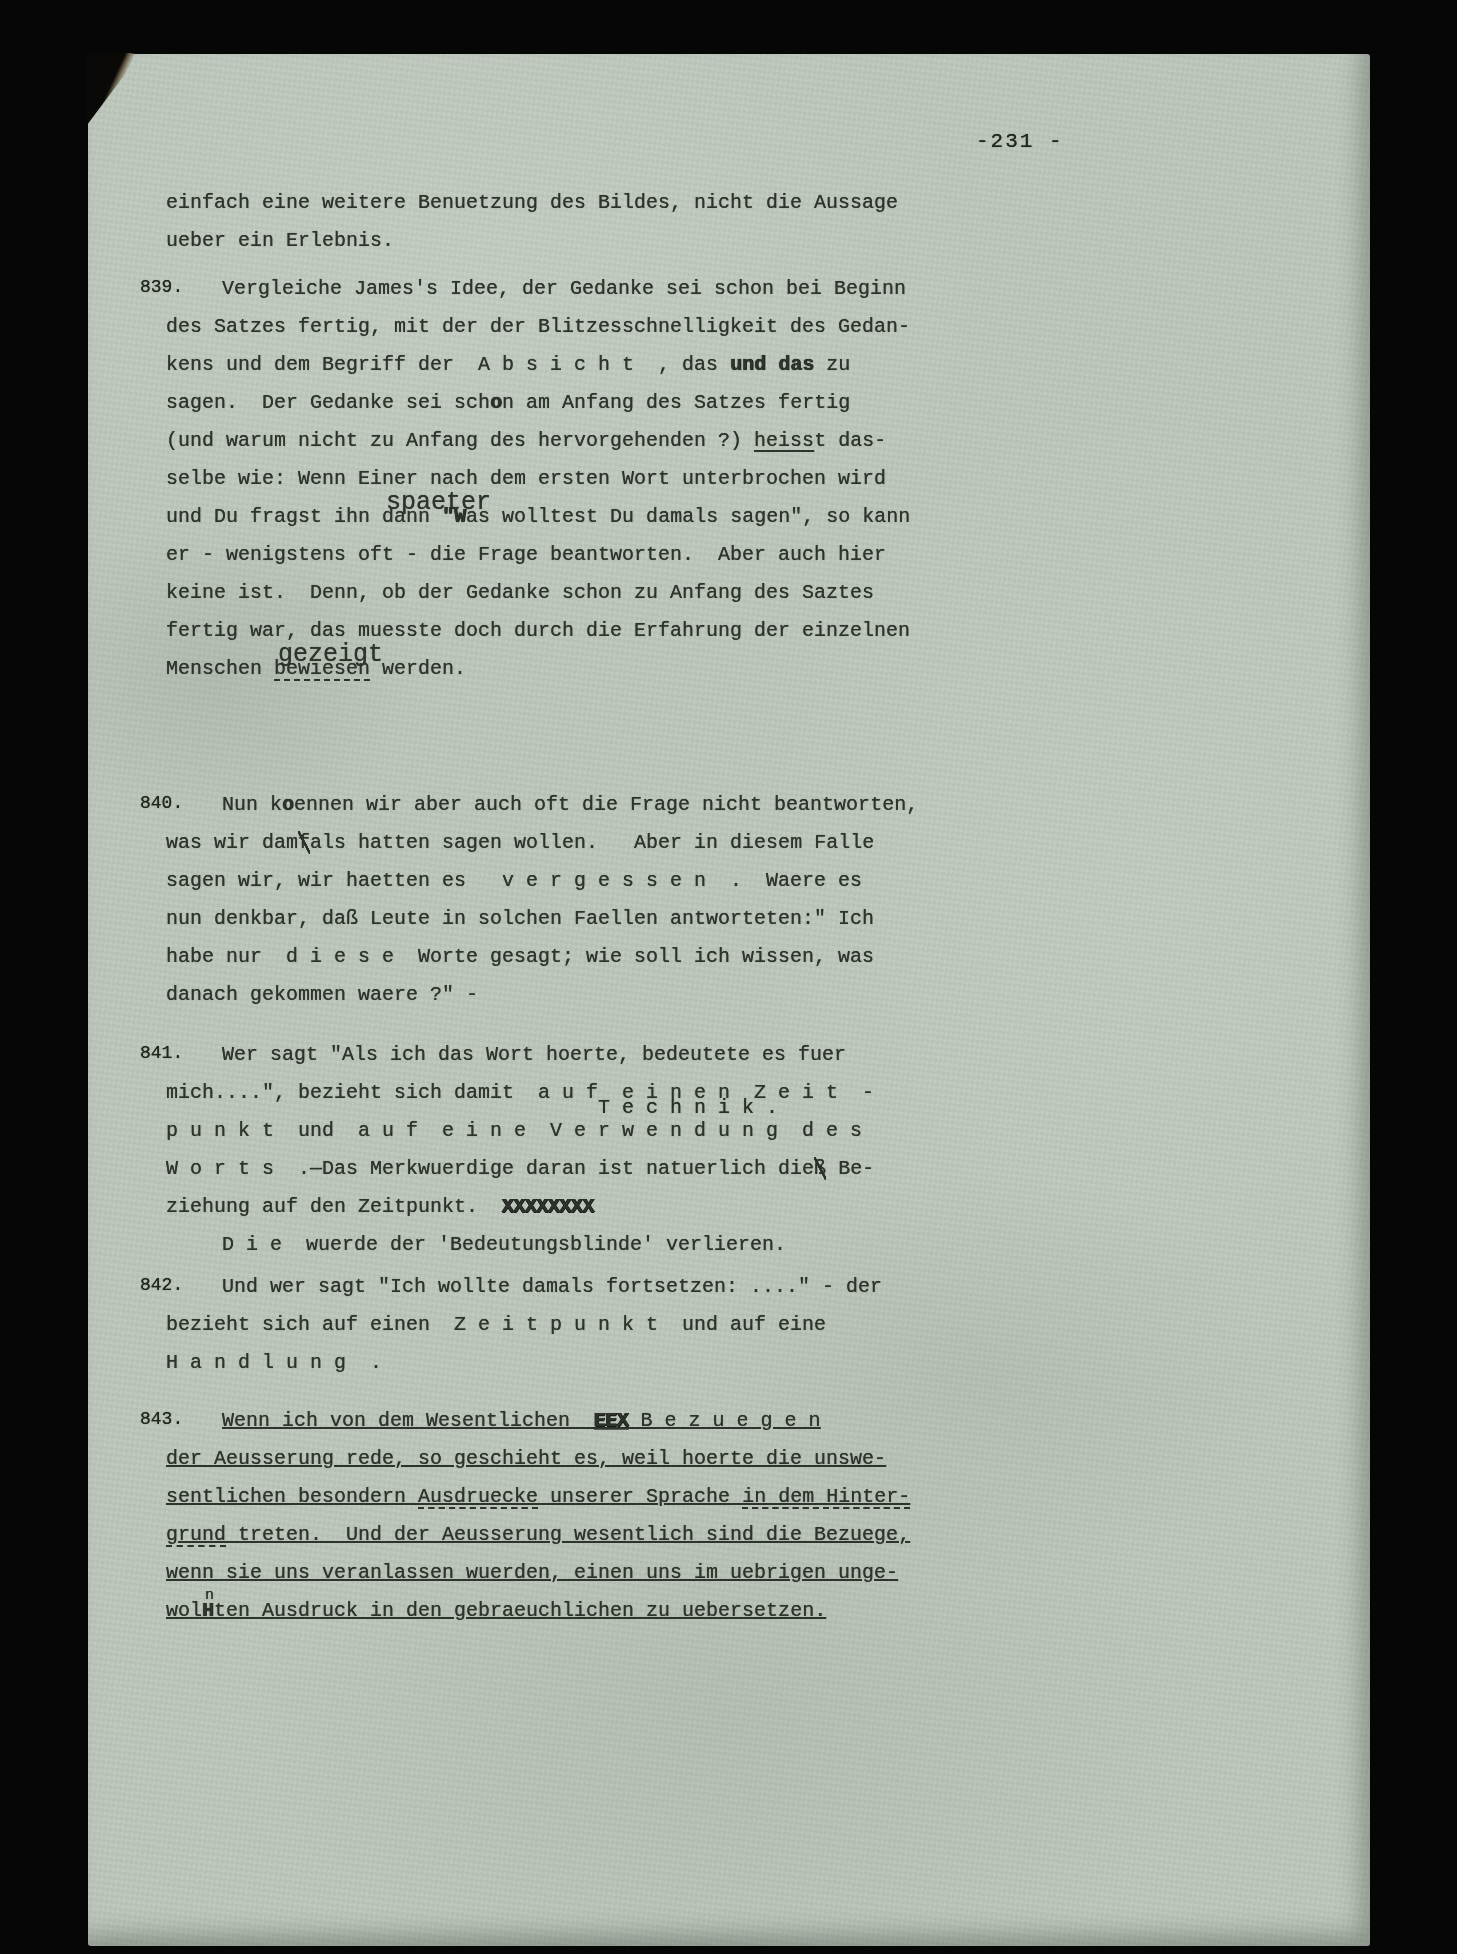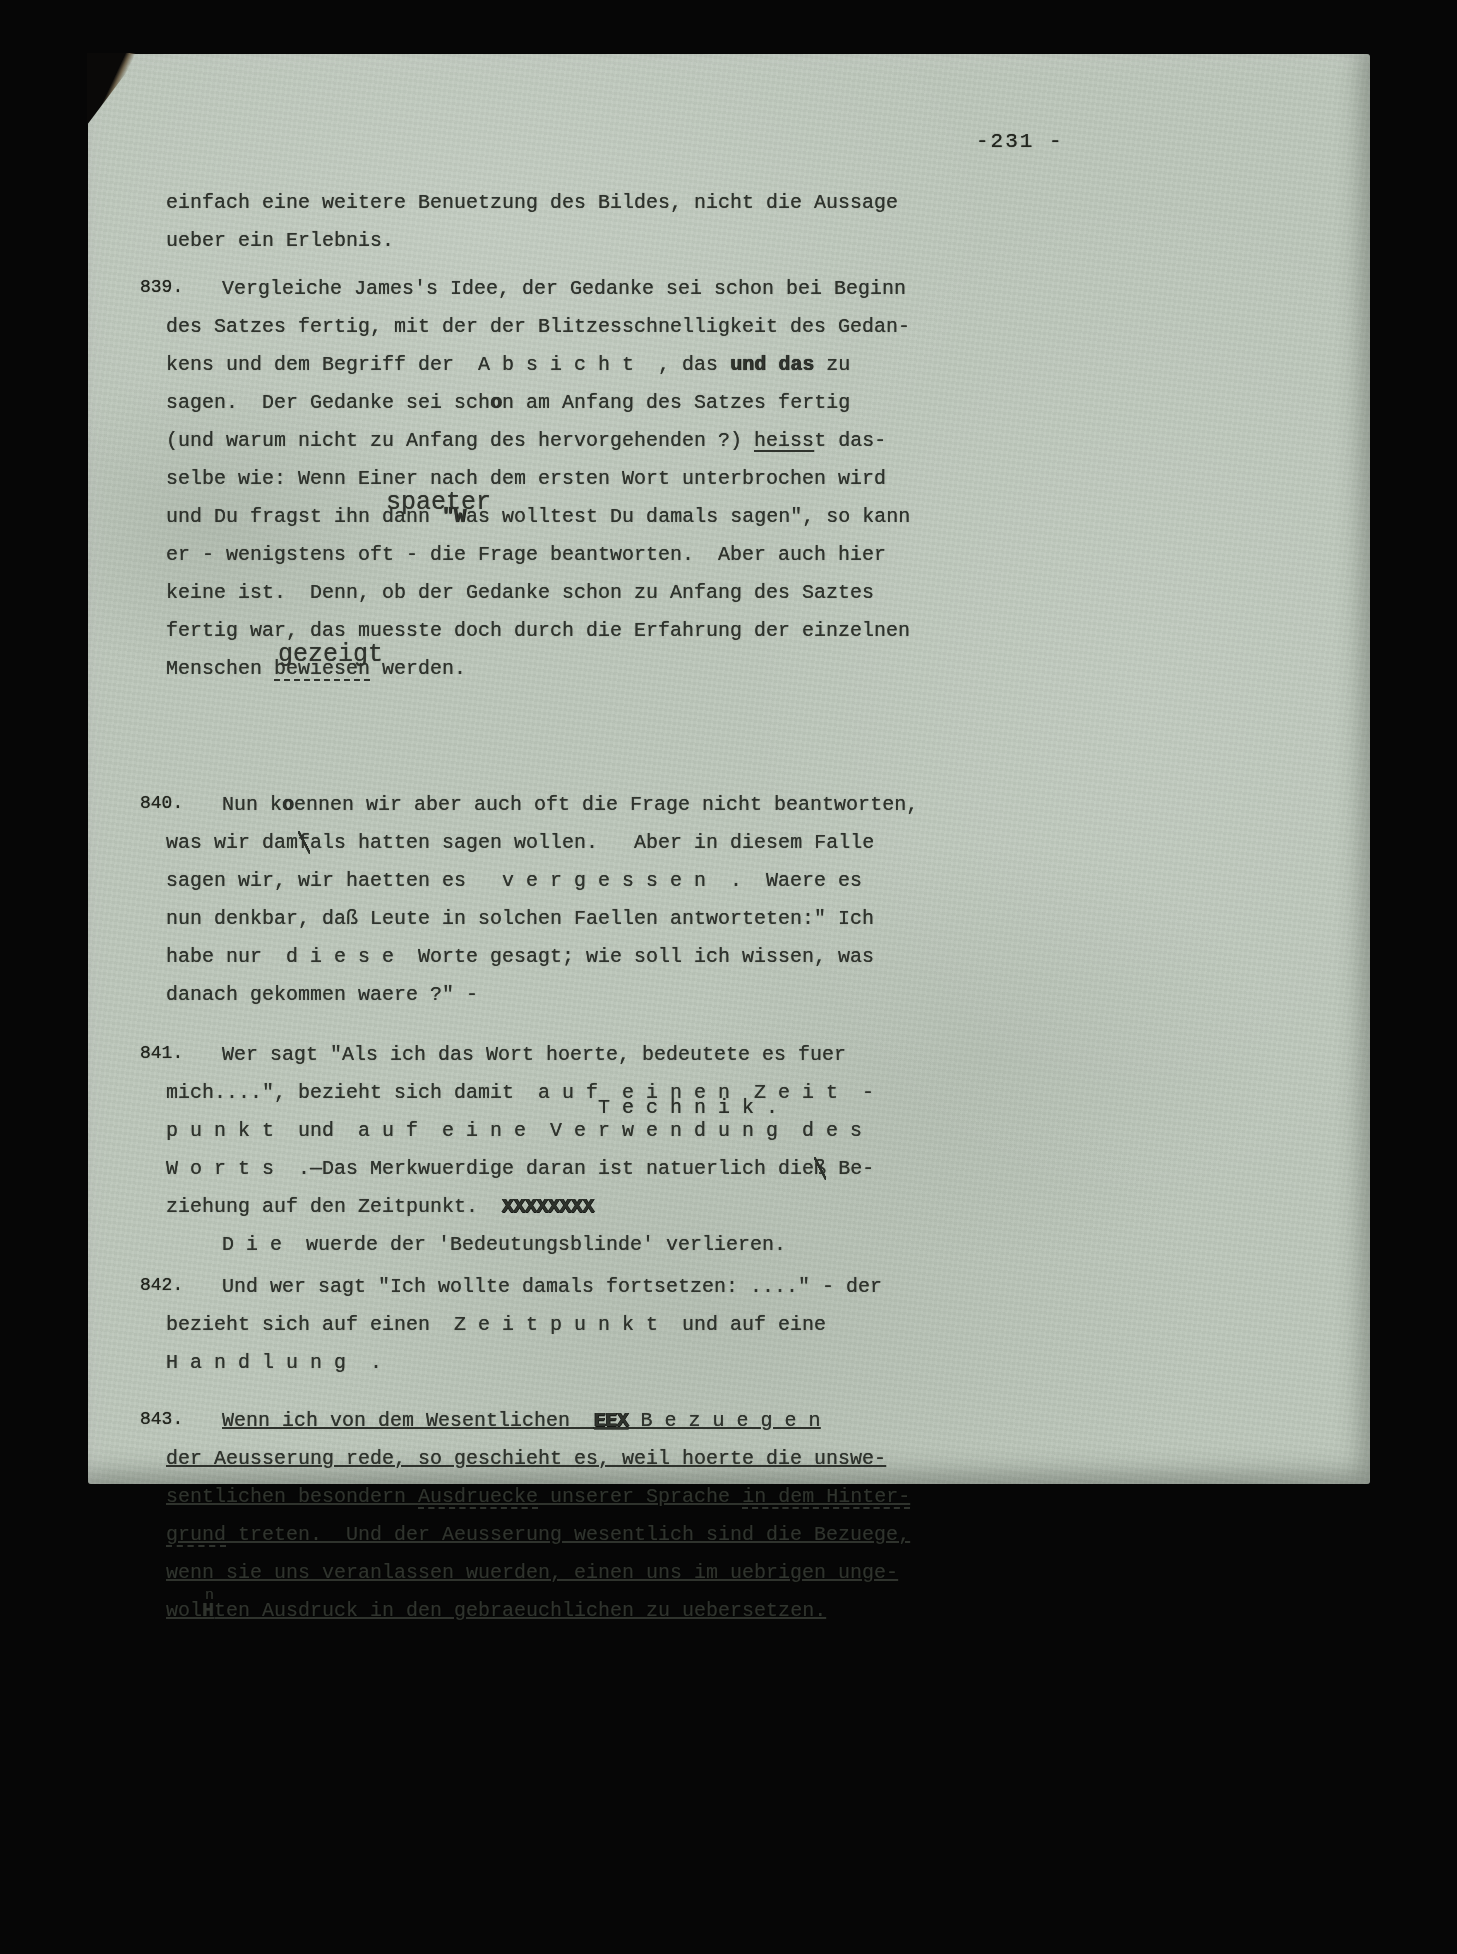--- a/index.html
+++ b/index.html
@@ -5,21 +5,21 @@
 <style>
   html,body{margin:0;padding:0;}
   body{
     width:1457px;height:1954px;
     background:#060606;
     position:relative;
     font-family:"Liberation Mono","DejaVu Sans Mono",monospace;
     overflow:hidden;
   }
   .paper{
-    position:absolute;left:88px;top:54px;width:1282px;height:1430px;
+    position:absolute;left:88px;top:54px;width:1282px;height:1892px;
     background-color:#bcc6ba;
     background-image:
       radial-gradient(ellipse 900px 600px at 30% 12%, rgba(255,255,255,0.10), transparent 60%),
       radial-gradient(ellipse 700px 900px at 82% 45%, rgba(255,255,255,0.07), transparent 60%),
       radial-gradient(ellipse 800px 500px at 50% 88%, rgba(118,128,116,0.12), transparent 60%),
       radial-gradient(ellipse 300px 220px at 10% 33%, rgba(108,118,106,0.14), transparent 70%),
       radial-gradient(ellipse 420px 300px at 70% 70%, rgba(108,118,106,0.10), transparent 70%),
       repeating-linear-gradient(7deg, rgba(255,255,255,0.035) 0 3px, rgba(90,100,90,0.035) 3px 6px),
       repeating-linear-gradient(97deg, rgba(255,255,255,0.03) 0 2px, rgba(100,110,100,0.03) 2px 5px);
     box-shadow: inset -8px -10px 24px rgba(38,44,38,0.35), inset 6px 6px 18px rgba(255,255,255,0.22);

